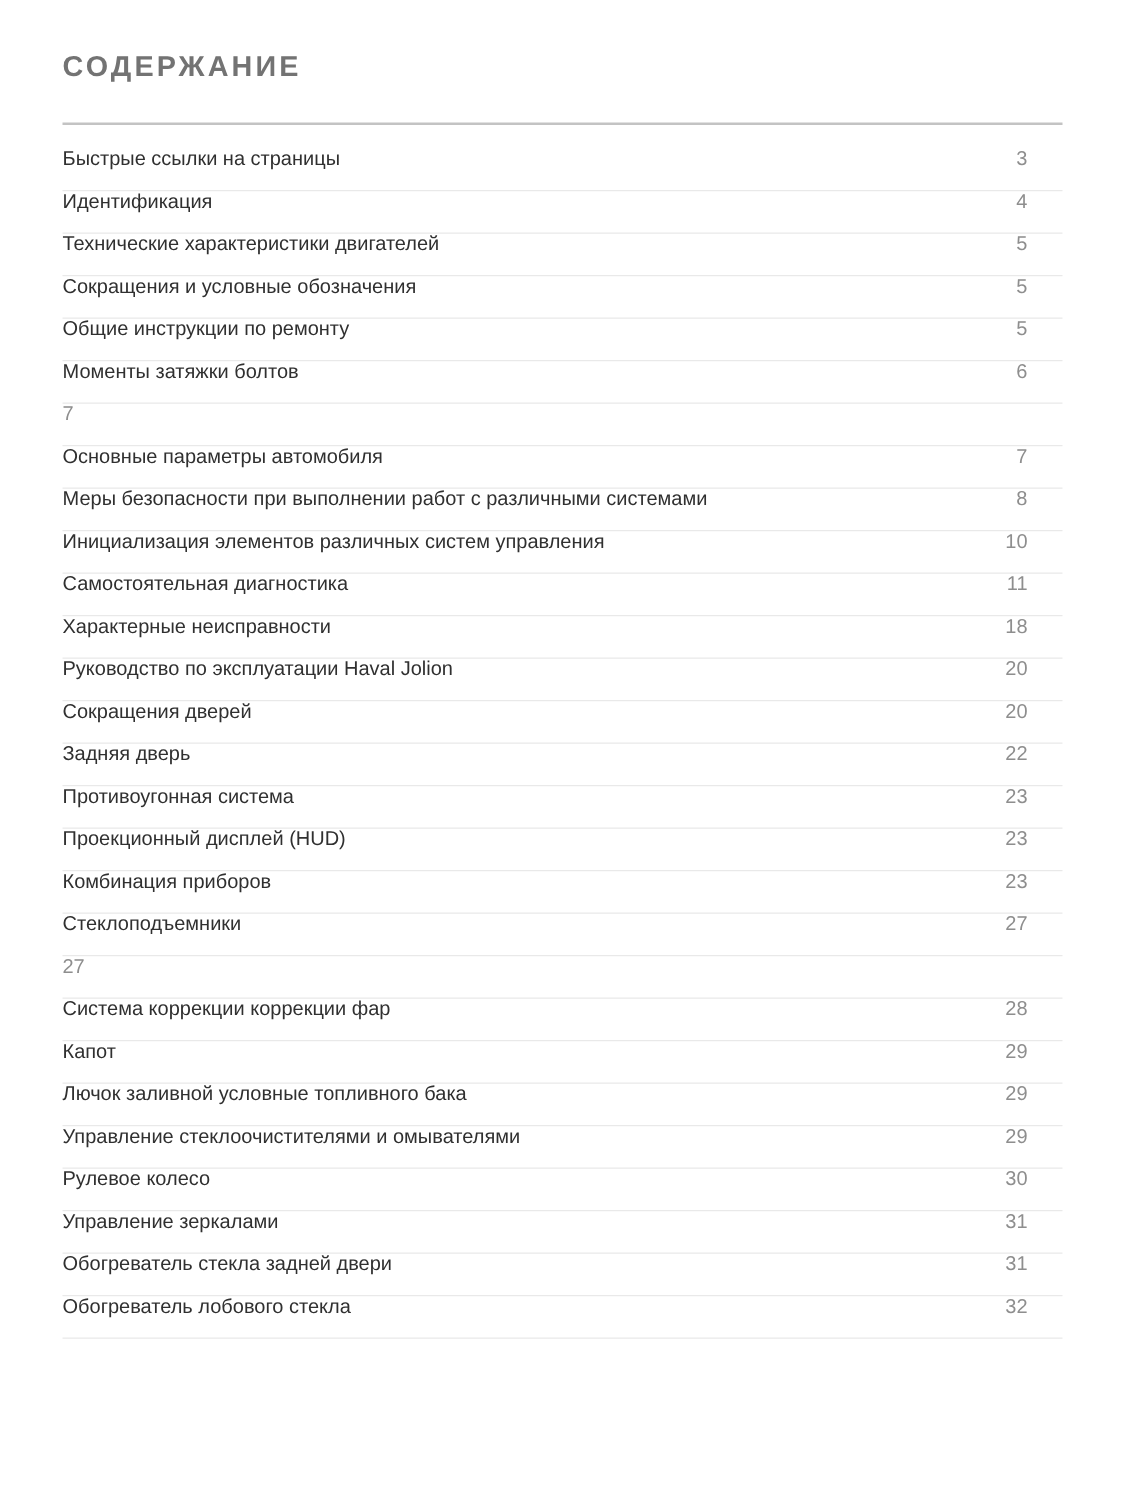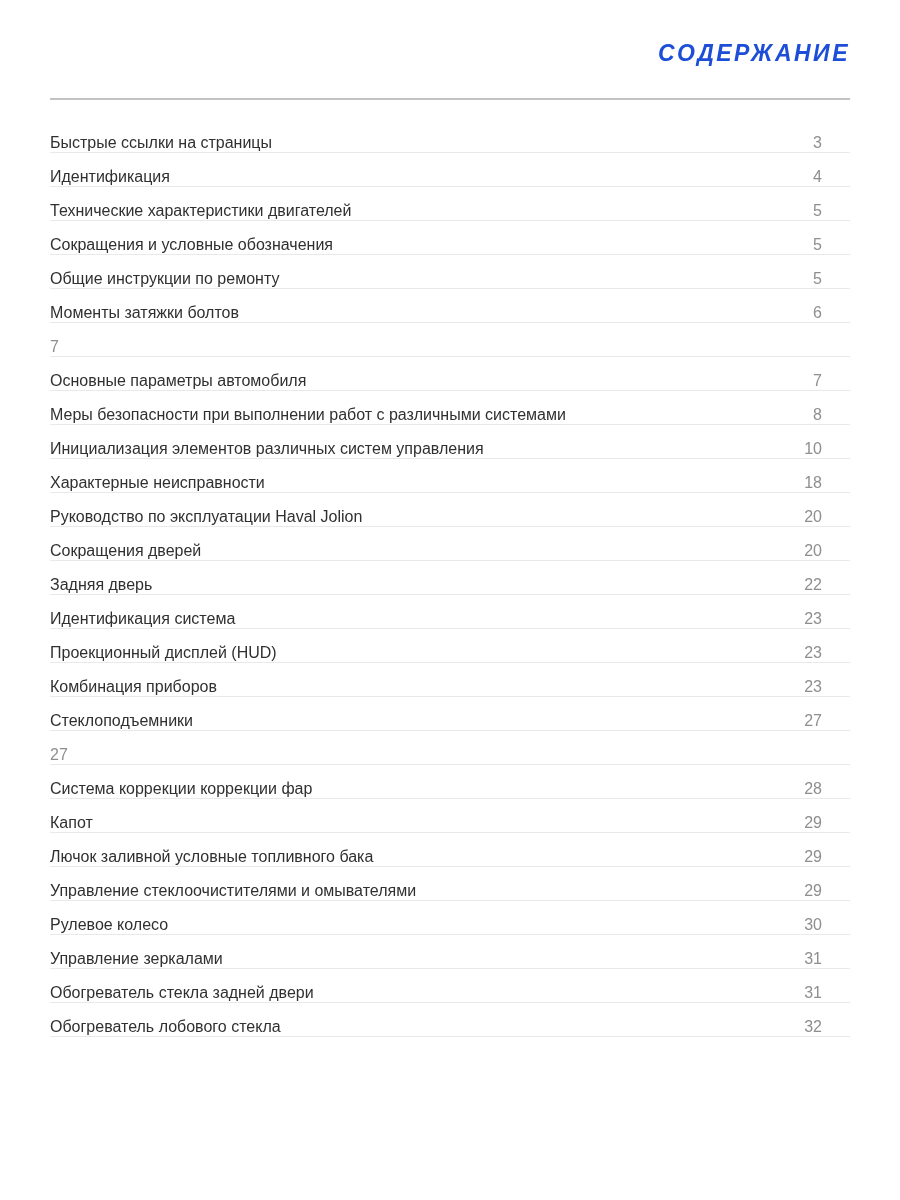--- a/index.html
+++ b/index.html
@@ -16,40 +16,39 @@
     overflow: hidden;
   }
   .page {
     padding: 0 50px;
     width: 900px;
     height: 1200px;
     position: relative;
   }
   .title {
     margin: 40px 0 0 0;
-    text-align: right;
+    text-align: left;
     font-size: 23px;
     line-height: 26px;
     font-weight: 700;
     letter-spacing: 2.5px;
-    color: #1d4ed8;
-    font-style: italic;
+    color: #737373;
   }
   .top-divider {
     border: none;
     border-top: 2px solid #c3c3c3;
     margin: 32px 0 0 0;
   }
   .toc {
     margin-top: 19px;
   }
   .toc-row {
     display: flex;
     justify-content: space-between;
-    align-items: flex-end;
+    align-items: flex-start;
     height: 34px;
     border-bottom: 1px solid #e9e9e9;
     font-size: 16px;
     cursor: pointer;
   }
   .toc-label {
     color: #303030;
     white-space: nowrap;
   }
   .toc-page {
@@ -116,20 +115,24 @@
   <div class="toc-row">
     <span class="toc-label">Меры безопасности при выполнении работ с различными системами</span>
     <span class="toc-page">8</span>
   </div>
 
   <div class="toc-row">
     <span class="toc-label">Инициализация элементов различных систем управления</span>
     <span class="toc-page">10</span>
   </div>
 
+  <div class="toc-row">
+    <span class="toc-label">Самостоятельная диагностика</span>
+    <span class="toc-page">11</span>
+  </div>
 
   <div class="toc-row">
     <span class="toc-label">Характерные неисправности</span>
     <span class="toc-page">18</span>
   </div>
 
   <div class="toc-row">
     <span class="toc-label">Руководство по эксплуатации Haval Jolion</span>
     <span class="toc-page">20</span>
   </div>
@@ -138,21 +141,21 @@
     <span class="toc-label">Сокращения дверей</span>
     <span class="toc-page">20</span>
   </div>
 
   <div class="toc-row">
     <span class="toc-label">Задняя дверь</span>
     <span class="toc-page">22</span>
   </div>
 
   <div class="toc-row">
-    <span class="toc-label">Идентификация система</span>
+    <span class="toc-label">Противоугонная система</span>
     <span class="toc-page">23</span>
   </div>
 
   <div class="toc-row">
     <span class="toc-label">Проекционный дисплей (HUD)</span>
     <span class="toc-page">23</span>
   </div>
 
   <div class="toc-row">
     <span class="toc-label">Комбинация приборов</span>

